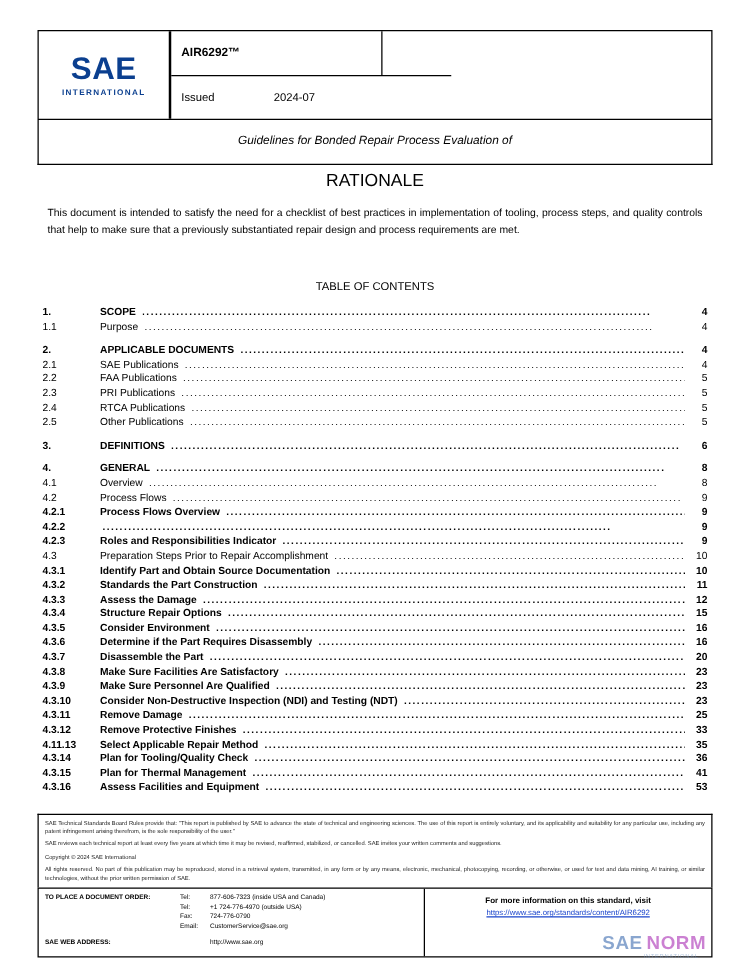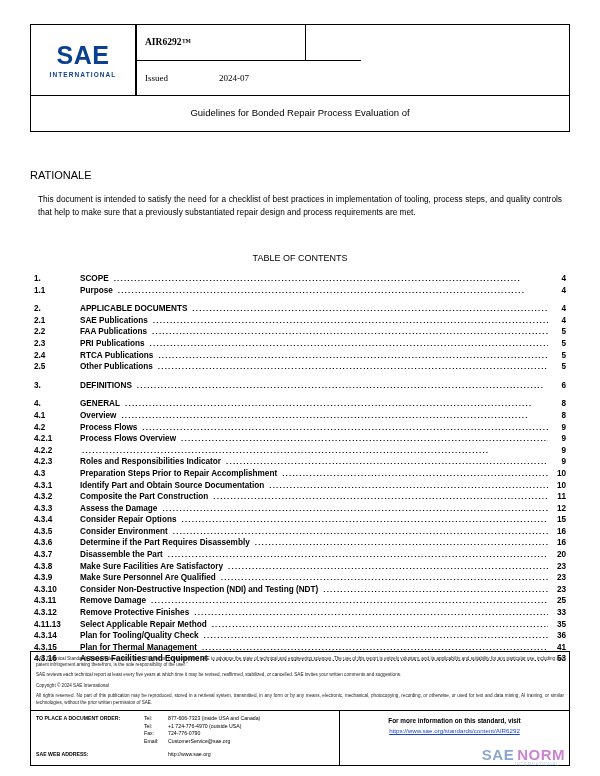--- a/index.html
+++ b/index.html
@@ -66,21 +66,20 @@
     font-weight:bold;
     letter-spacing:0.3px;
     line-height:19px;
   }
   .meta-cell{
     width:225px;
     border-left:1px solid #000;
     display:flex;
     flex-direction:column;
     box-sizing:border-box;
-    font-family:Liberation Serif, serif;
   }
   .meta-row{
     flex:1;
     display:flex;
     align-items:center;
     box-sizing:border-box;
   }
   .meta-row.top{border-bottom:1px solid #000;}
   .meta-docnum{
     flex:1;
@@ -103,30 +102,32 @@
     font-size:9px;
     padding-left:4px;
   }
 
   
   .subtitle-box{
     border:1px solid #000;
     border-top:none;
     padding:10px 8px 12px 8px;
     text-align:center;
+    font-style:italic;
   }
   .subtitle-line{
     font-size:9.5px;
     line-height:13px;
   }
 
   
   .section-center{
-    font-size:11px;
-    margin-top:37px;
+    text-align:center;
+    font-size:14px;
+    margin-top:4px;
     margin-bottom:12px;
   }
   .rationale-body{
     font-size:8.3px;
     line-height:13px;
     text-align:justify;
     margin:0 8px;
   }
   .toc-title{
     text-align:center;
@@ -138,21 +139,20 @@
   
   .toc{
     margin:0 4px;
   }
   .toc-row{
     display:flex;
     align-items:baseline;
     font-size:8.2px;
     line-height:11.6px;
     white-space:nowrap;
-    font-weight:bold;
   }
   .toc-row.bold{font-weight:bold;}
   .toc-row.gap{margin-top:7px;}
   .toc-num{
     width:46px;
     flex:none;
   }
   .toc-label{
     flex:none;
     padding-right:3px;
@@ -401,33 +401,33 @@
         <span class="toc-page">10</span>
       </div>
       <div class="toc-row bold">
         <span class="toc-num">4.3.1</span>
         <span class="toc-label">Identify Part and Obtain Source Documentation</span>
         <span class="toc-dots">.......................................................................................................................</span>
         <span class="toc-page">10</span>
       </div>
       <div class="toc-row bold">
         <span class="toc-num">4.3.2</span>
-        <span class="toc-label">Composite the Part Construction</span>
+        <span class="toc-label">Standards the Part Construction</span>
         <span class="toc-dots">.......................................................................................................................</span>
         <span class="toc-page">11</span>
       </div>
       <div class="toc-row bold">
         <span class="toc-num">4.3.3</span>
         <span class="toc-label">Assess the Damage</span>
         <span class="toc-dots">.......................................................................................................................</span>
         <span class="toc-page">12</span>
       </div>
       <div class="toc-row bold">
         <span class="toc-num">4.3.4</span>
-        <span class="toc-label">Consider Repair Options</span>
+        <span class="toc-label">Structure Repair Options</span>
         <span class="toc-dots">.......................................................................................................................</span>
         <span class="toc-page">15</span>
       </div>
       <div class="toc-row bold">
         <span class="toc-num">4.3.5</span>
         <span class="toc-label">Consider Environment</span>
         <span class="toc-dots">.......................................................................................................................</span>
         <span class="toc-page">16</span>
       </div>
       <div class="toc-row bold">

